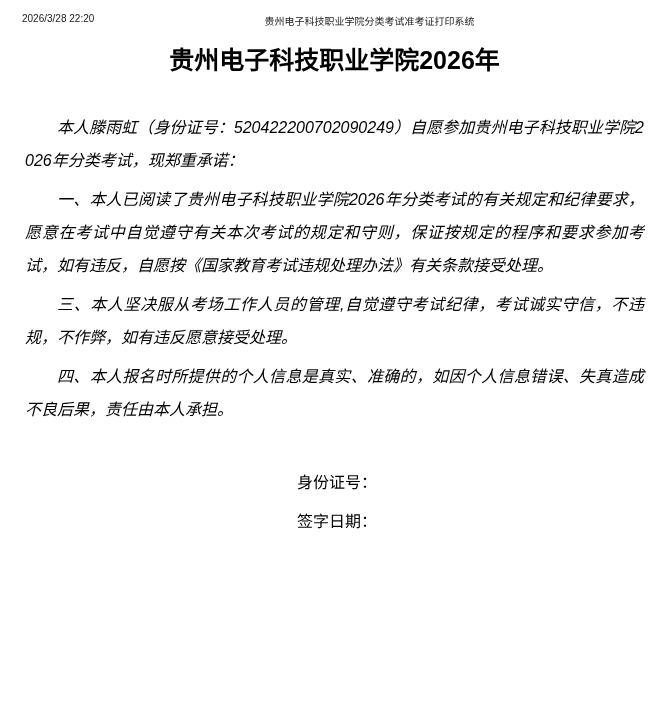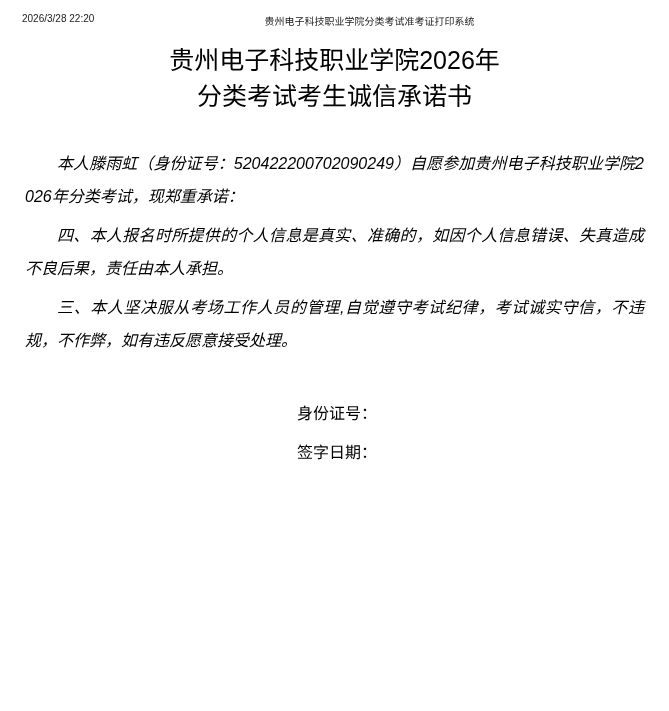--- a/index.html
+++ b/index.html
@@ -43,21 +43,21 @@
   }
 
   
   .doc {
     padding: 42px 25px 0 25px;
   }
   .doc-title {
     margin: 0 0 33px 0;
     font-size: 25px;
     line-height: 36px;
-    font-weight: normal;
+    font-weight: bold;
     text-align: center;
   }
   .doc-title .title-line {
     display: block;
   }
   .body-para {
     margin: 6px 0;
     font-size: 16px;
     line-height: 33px;
     text-align: justify;
@@ -83,29 +83,29 @@
 
 <div class="print-header">
   <span class="print-datetime">2026/3/28 22:20</span>
   <span class="print-system">贵州电子科技职业学院分类考试准考证打印系统</span>
 </div>
 
 <div class="doc">
 
   <h1 class="doc-title">
     <span class="title-line">贵州电子科技职业学院2026年</span>
-    <span class="title-line">分类考试考生诚信承诺书</span>
   </h1>
 
   <p class="body-para"><span>本人</span><span>滕雨虹</span><span>（身份证号：</span><span>520422200702090249</span><span>）自愿参加贵州电子科技职业学院2026年分类考试，现郑重承诺：</span></p>
 
+  <p class="body-para">一、本人已阅读了贵州电子科技职业学院2026年分类考试的有关规定和纪律要求，愿意在考试中自觉遵守有关本次考试的规定和守则，保证按规定的程序和要求参加考试，如有违反，自愿按《国家教育考试违规处理办法》有关条款接受处理。</p>
 
 
+  <p class="body-para">三、本人坚决服从考场工作人员的管理,自觉遵守考试纪律，考试诚实守信，不违规，不作弊，如有违反愿意接受处理。</p>
+
   <p class="body-para">四、本人报名时所提供的个人信息是真实、准确的，如因个人信息错误、失真造成不良后果，责任由本人承担。</p>
-
-  <p class="body-para">三、本人坚决服从考场工作人员的管理,自觉遵守考试纪律，考试诚实守信，不违规，不作弊，如有违反愿意接受处理。</p>
 
   <div class="signature">
     <div class="sig-row">身份证号：</div>
     <div class="sig-row">签字日期：</div>
   </div>
 
 </div>
 
 </body></html>

